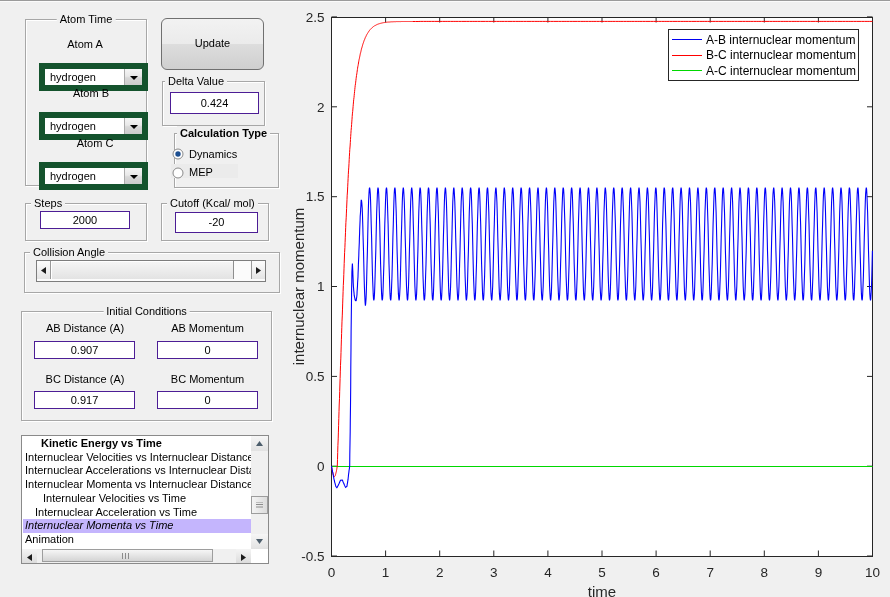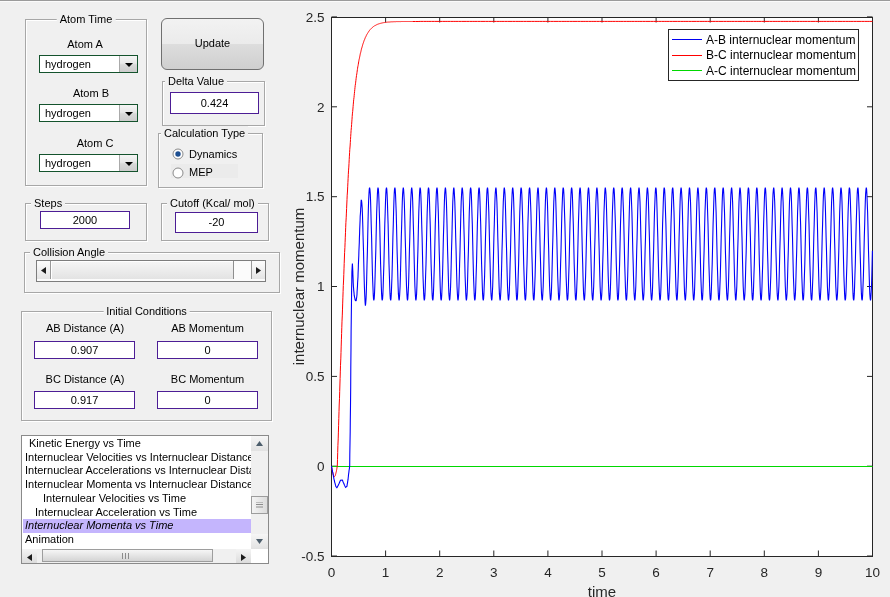--- a/index.html
+++ b/index.html
@@ -3,21 +3,21 @@
 <meta charset="utf-8">
 <style>
 html,body{margin:0;padding:0;}
 body{width:890px;height:597px;background:#f0f0f0;overflow:hidden;position:relative;
   font-family:"Liberation Sans",sans-serif;font-size:11px;color:#000;}
 .abs{position:absolute;}
 .group{position:absolute;border:1px solid #a7a7a7;box-shadow:inset 1px 1px 0 #fff,1px 1px 0 #fff;}
 .gtitle{position:absolute;top:-8px;background:#f0f0f0;padding:0 3px;white-space:nowrap;line-height:14px;}
 .edit{position:absolute;background:#fff;border:1px solid #4c1d95;text-align:center;}
 .lbl{position:absolute;text-align:center;white-space:nowrap;}
-.combo{position:absolute;background:#fff;border:1px solid #14532d;}
+.combo{position:absolute;background:#fff;border:6px solid #14532d;margin-top:8px;}
 .combo .txt{position:absolute;left:5px;top:2px;line-height:13px;}
 .combo .btn{position:absolute;right:0;top:0;bottom:0;width:17px;border-left:1px solid #aaa;
   background:linear-gradient(#f5f5f5,#e8e8e8 45%,#d8d8d8 55%,#cccccc);}
 .combo .arr{position:absolute;right:4px;top:7px;width:0;height:0;border-left:4px solid transparent;border-right:4px solid transparent;border-top:4px solid #000;}
 </style>
 </head>
 <body>
 
 <div class="abs" style="left:0;top:0;width:890px;height:1px;background:#9b9b9b;"></div>
 <div class="abs" style="left:0;top:1px;width:890px;height:1px;background:#fbfbfb;"></div>
@@ -49,21 +49,21 @@
 
 <div class="abs" style="left:161px;top:18px;width:101px;height:50px;border:1px solid #707070;border-radius:6px;
   background:linear-gradient(#f2f2f2,#ebebeb 49%,#dddddd 51%,#cfcfcf);
   text-align:center;line-height:48px;">Update</div>
 
 <div class="group" style="left:162px;top:81px;width:101px;height:43px;">
   <span class="gtitle" style="left:2px;">Delta Value</span>
 </div>
 <div class="edit" style="left:170px;top:92px;width:87px;height:20px;line-height:20px;">0.424</div>
 
-<div class="group" style="left:158px;top:133px;width:103px;height:53px;">
+<div class="group" style="left:174px;top:133px;width:103px;height:53px;font-weight:bold;">
   <span class="gtitle" style="left:2px;">Calculation Type</span>
 </div>
 <div class="abs" style="left:171px;top:164px;width:67px;height:14px;background:#ebebeb;"></div>
 <svg class="abs" style="left:172px;top:148px;" width="12" height="32" viewBox="0 0 12 32">
   <circle cx="6" cy="6" r="5" fill="#fefefe" stroke="#8a8a8a"></circle>
   <circle cx="6" cy="6" r="2.7" fill="#1d4f91"></circle>
   <circle cx="6" cy="25" r="5" fill="#fefefe" stroke="#8a8a8a"></circle>
 </svg>
 <div class="abs" style="left:189px;top:148px;">Dynamics</div>
 <div class="abs" style="left:189px;top:166px;">MEP</div>
@@ -100,21 +100,21 @@
 <div class="lbl" style="left:157px;top:322px;width:101px;">AB Momentum</div>
 <div class="edit" style="left:34px;top:341px;width:99px;height:16px;line-height:16px;">0.907</div>
 <div class="edit" style="left:157px;top:341px;width:99px;height:16px;line-height:16px;">0</div>
 <div class="lbl" style="left:35px;top:373px;width:100px;">BC Distance (A)</div>
 <div class="lbl" style="left:157px;top:373px;width:101px;">BC Momentum</div>
 <div class="edit" style="left:34px;top:391px;width:99px;height:16px;line-height:16px;">0.917</div>
 <div class="edit" style="left:157px;top:391px;width:99px;height:16px;line-height:16px;">0</div>
 
 <div class="abs" style="left:21px;top:435px;width:246px;height:127px;border:1px solid #8a8a8a;background:#fff;overflow:hidden;">
   <div class="abs" style="left:1px;top:1px;width:228px;height:110px;overflow:hidden;line-height:13.7px;white-space:nowrap;">
-    <div style="padding-left:6px;">Kinetic Energy vs Time</div>
+    <div style="padding-left:18px;font-weight:bold;">Kinetic Energy vs Time</div>
     <div style="padding-left:2px;">Internuclear Velocities vs Internuclear Distance</div>
     <div style="padding-left:2px;">Internuclear Accelerations vs Internuclear Distance</div>
     <div style="padding-left:2px;">Internuclear Momenta vs Internuclear Distance</div>
     <div style="padding-left:20px;">Internulear Velocities vs Time</div>
     <div style="padding-left:12px;">Internuclear Acceleration vs Time</div>
     <div style="padding-left:2px;background:#c4b5fd;font-style:italic;">Internuclear Momenta vs Time</div>
     <div style="padding-left:2px;">Animation</div>
   </div>
 
   <div class="abs" style="right:0;top:0;width:17px;height:113px;background:#f0f0f0;">

